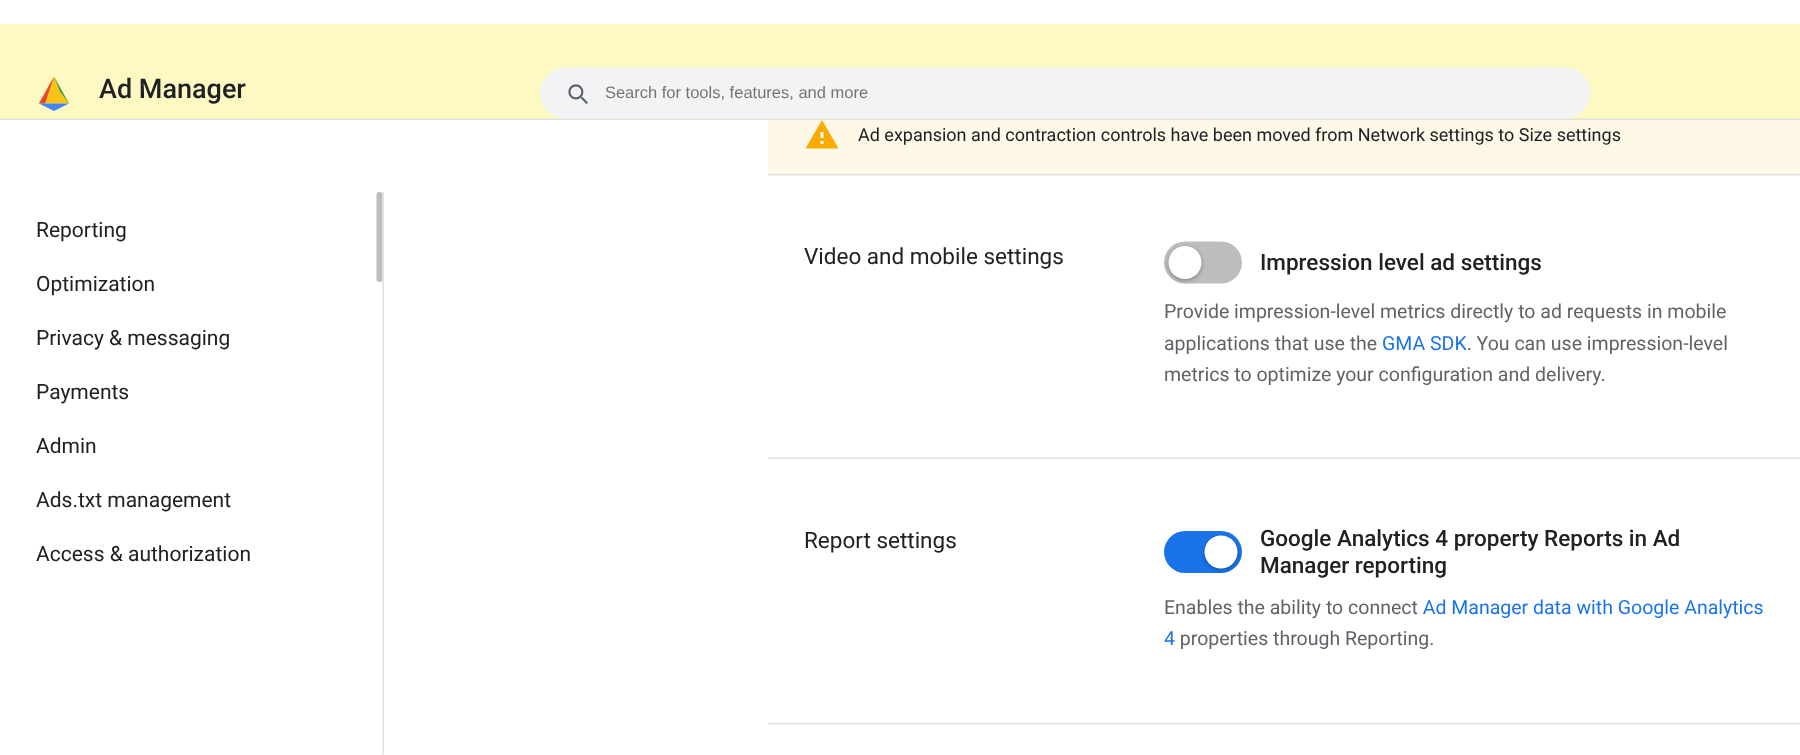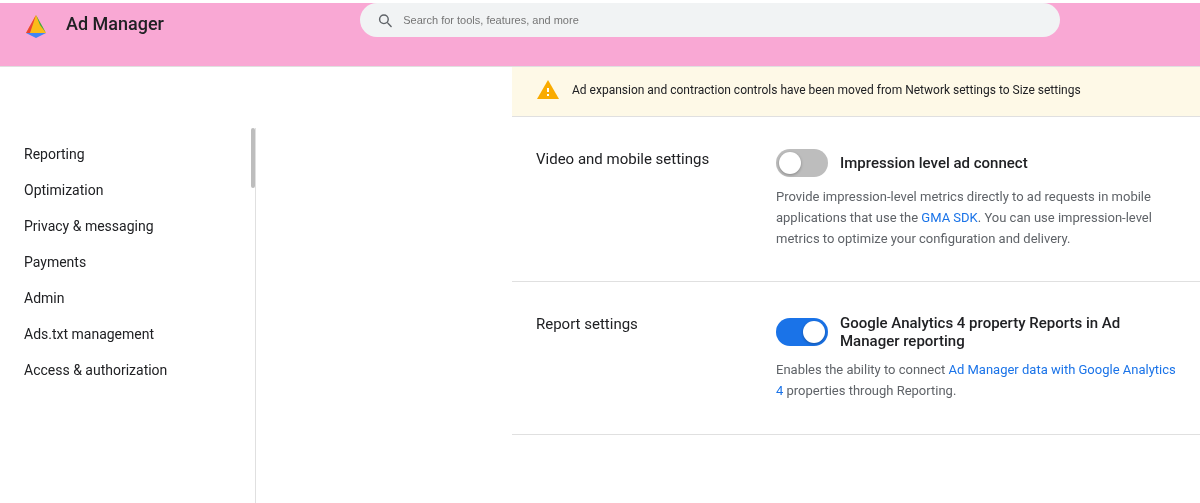--- a/index.html
+++ b/index.html
@@ -1,27 +1,27 @@
 <!DOCTYPE html>
 <html><head>
   <meta charset="utf-8">
   <style>
     * { box-sizing: border-box; margin: 0; padding: 0; }
     body { font-family: 'Google Sans', Roboto, Arial, sans-serif; font-size: 14px; color: #202124; background: #fff; }
 
     
     .header {
       display: flex;
-      align-items: flex-start;
+      align-items: flex-end;
       height: 64px;
       padding: 0 16px;
       border-bottom: 1px solid #e0e0e0;
-      background: #f9a8d4;
+      background: #fef9c3;
       position: fixed;
-      top: 3px; left: 0; right: 0;
+      top: 16px; left: 0; right: 0;
       z-index: 100;
     }
     .logo-area {
       display: flex;
       align-items: center;
       gap: 10px;
       min-width: 220px;
     }
     .logo-icon {
       width: 40px;
@@ -121,21 +121,21 @@
       flex-shrink: 0;
     }
     .banner-text {
       font-size: 12px;
       color: #202124;
     }
 
     
     .settings-section {
       display: flex;
-      padding: 32px 24px;
+      padding: 44px 24px;
       border-bottom: 1px solid #e0e0e0;
     }
     .section-title {
       width: 240px;
       min-width: 240px;
       font-size: 15px;
       color: #202124;
       font-weight: 400;
       line-height: 1.4;
       padding-right: 24px;
@@ -263,21 +263,21 @@
     </div>
 
     <div class="settings-section">
       <div class="section-title">Video and mobile settings</div>
       <div class="section-content">
         <div class="setting-row">
           <label class="toggle">
             <input type="checkbox" style="">
             <span class="toggle-slider"></span>
           </label>
-          <span class="setting-label">Impression level ad connect</span>
+          <span class="setting-label">Impression level ad settings</span>
         </div>
         <p class="setting-description">
           <span>Provide impression-level metrics directly to ad requests in mobile applications that use the </span><a href="#">GMA SDK</a><span>. You can use impression-level metrics to optimize your configuration and delivery.</span>
         </p>
       </div>
     </div>
 
     <div class="settings-section">
       <div class="section-title">Report settings</div>
       <div class="section-content">

